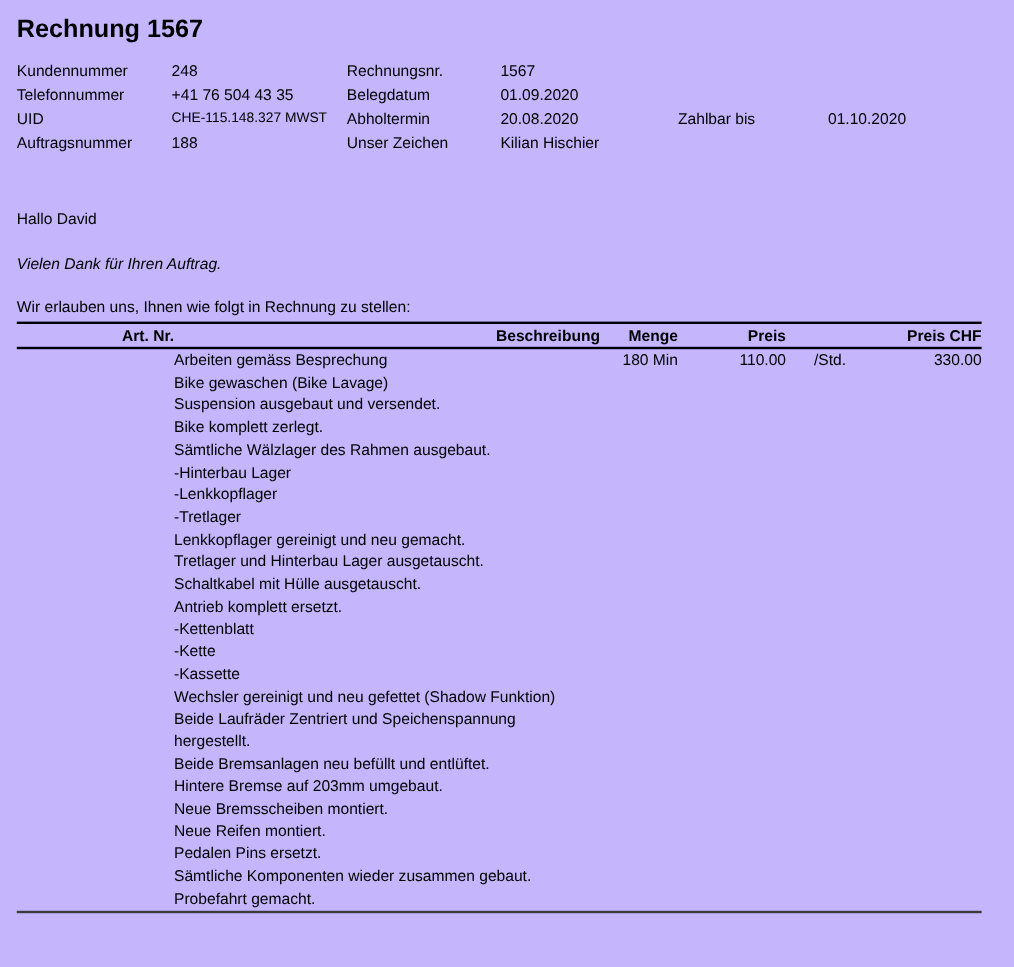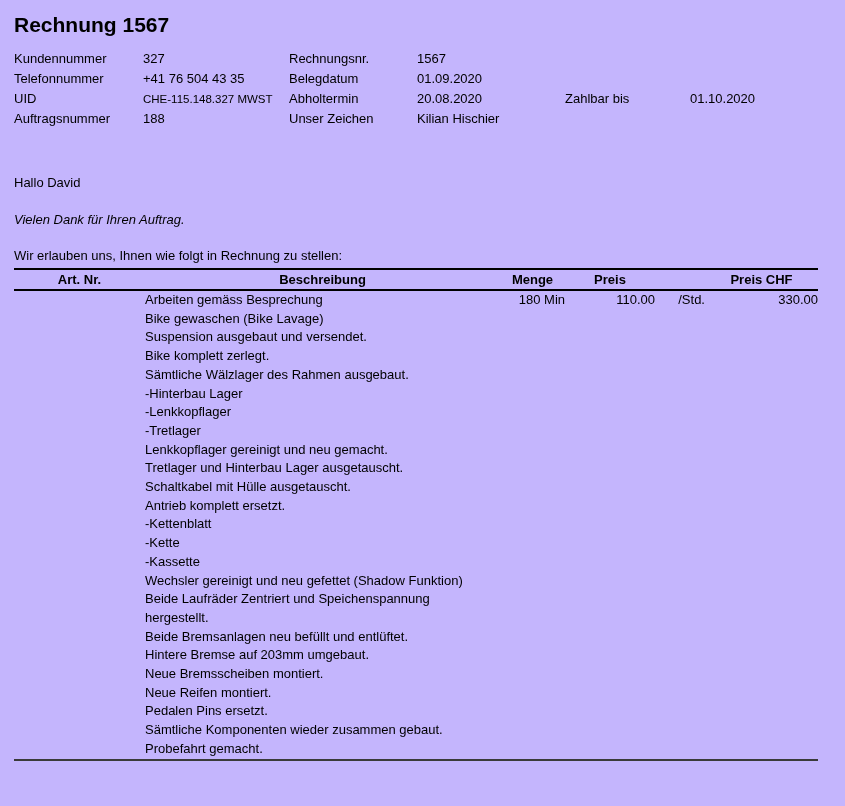--- a/index.html
+++ b/index.html
@@ -46,21 +46,21 @@
   table.items col.c-menge { width: 65px; }
   table.items col.c-preis { width: 90px; }
   table.items col.c-unit  { width: 50px; }
   table.items col.c-chf   { width: 113px; }
   table.items thead tr {
     border-top: 2px solid #000000;
     border-bottom: 2px solid #000000;
   }
   table.items th {
     font-weight: bold;
-    text-align: center;
+    text-align: right;
     padding: 0;
     height: 19px;
     vertical-align: middle;
     white-space: nowrap;
   }
   table.items td {
     padding: 0;
     line-height: 18.7px;
     vertical-align: top;
     white-space: nowrap;
@@ -72,21 +72,21 @@
 </head>
 <body>
 
 <div class="page">
 
   <h1 class="title">Rechnung 1567</h1>
 
   <div class="info-grid">
   <div class="info-row">
     <span class="l1">Kundennummer</span>
-    <span class="v1">327</span>
+    <span class="v1">248</span>
     <span class="l2">Rechnungsnr.</span>
     <span class="v2">1567</span>
     <span class="l3"></span>
     <span class="v3"></span>
   </div>
 
   <div class="info-row">
     <span class="l1">Telefonnummer</span>
     <span class="v1">+41 76 504 43 35</span>
     <span class="l2">Belegdatum</span>

